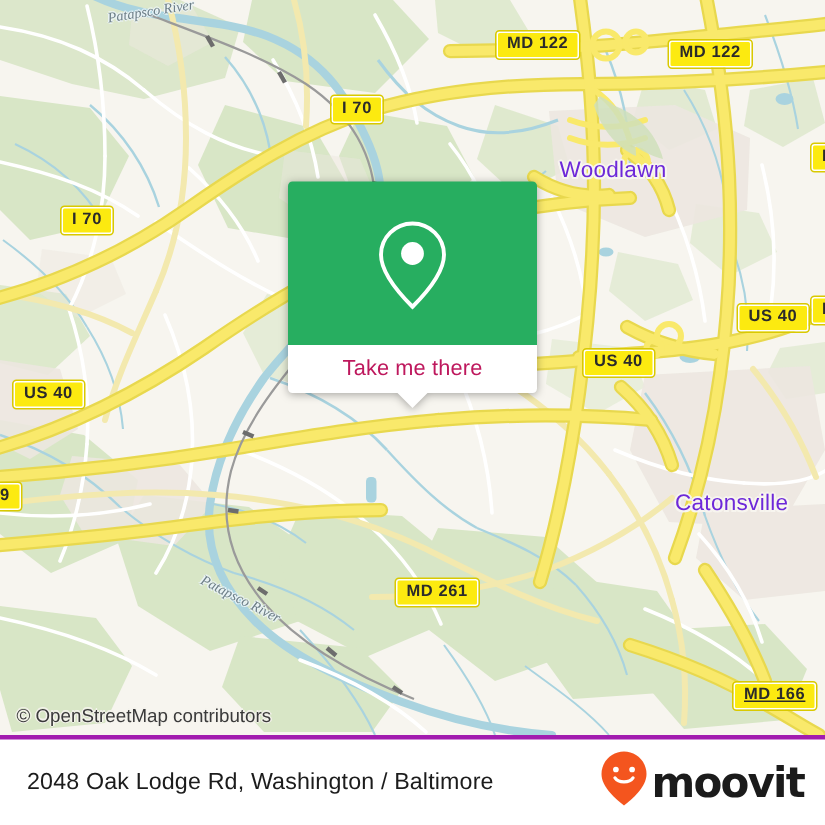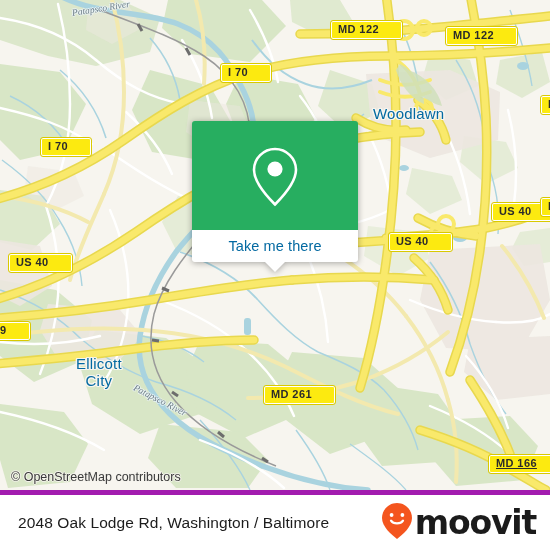--- a/index.html
+++ b/index.html
@@ -41,21 +41,21 @@
     font-weight: 400;
     letter-spacing: .2px;
     white-space: nowrap;
     text-shadow:
        1.4px 0 #f7f5ef, -1.4px 0 #f7f5ef, 0 1.4px #f7f5ef, 0 -1.4px #f7f5ef,
        1px 1px #f7f5ef, -1px 1px #f7f5ef, 1px -1px #f7f5ef, -1px -1px #f7f5ef;
     pointer-events: none;
   }
   .place-label.city {
     font-size: 15px;
-    color: #0369a1;
+    color: #6d28d9;
     text-align: center;
   }
   .place-label.city.two-line { line-height: 17px; }
 
   
   .water-label {
     position: absolute;
     color: #6c7d86;
     font-size: 9.5px;
     font-style: italic;
@@ -70,21 +70,21 @@
     position: absolute;
     background: #fcea10;
     border: 1.6px solid #ffffff;
     outline: 1px solid #d9c900;
     border-radius: 2px;
     color: #2b2b2b;
     font-size: 11px;
     font-weight: bold;
     font-family: "Liberation Sans", sans-serif;
     letter-spacing: .4px;
-    padding: 1px 22px 2px 6px;
+    padding: 1px 6px 2px 6px;
     line-height: 13px;
     white-space: nowrap;
     box-sizing: border-box;
     text-align: center;
   }
 
   
   #popup {
     position: absolute;
     left: 192px;
@@ -104,21 +104,21 @@
   #popup-action {
     position: relative;
     background: #ffffff;
     height: 32px;
     border-radius: 0 0 3px 3px;
     display: flex;
     align-items: center;
     justify-content: center;
   }
   #popup-action-label {
-    color: #0369a1;
+    color: #be185d;
     font-size: 14.5px;
     font-family: "Liberation Sans", sans-serif;
     letter-spacing: .1px;
   }
   #popup-tail {
     position: absolute;
     left: 50%;
     bottom: -10px;
     margin-left: -10px;
     width: 0; height: 0;
@@ -140,41 +140,41 @@
   }
 
   
   #footer {
     position: absolute;
     left: 0;
     top: 490px;
     width: 550px;
     height: 60px;
     background: #ffffff;
-    border-top: 5px solid #a21caf;
+    border-top: 3px solid #a21caf;
     display: flex;
     align-items: center;
     justify-content: space-between;
     box-sizing: border-box;
     padding: 0 14px 0 18px;
   }
   #footer-address {
     font-size: 15.5px;
     color: #1c1c1c;
     font-family: "Liberation Sans", sans-serif;
     letter-spacing: .1px;
     white-space: nowrap;
   }
   #brand {
     display: flex;
     align-items: center;
     gap: 2px;
   }
   #brand-wordmark {
-    font-size: 33px;
+    font-size: 28px;
     font-weight: bold;
     color: #1b1b1b;
     font-family: "DejaVu Sans", sans-serif;
     letter-spacing: -1.2px;
     line-height: 30px;
   }
 </style>
 </head>
 <body>
 
@@ -398,25 +398,22 @@
         </g>
 
       </g>
     </svg>
 
     <div class="water-label" style="left:72px; top:8px; transform:rotate(-9deg); transform-origin:left center;">Patapsco River</div>
     <div class="water-label" style="left:134px; top:382px; transform:rotate(27deg); transform-origin:left center;">Patapsco River</div>
 
     <div class="place-label city" style="left:373px; top:105px;">Woodlawn</div>
 
-
-    <div class="place-label city two-line" style="left:76px; top:355px; text-align:center;">
-      <div>Ellicott</div>
-      <div>City</div>
-    </div>
+    <div class="place-label city" style="left:450px; top:327px;">Catonsville</div>
+
 
     <div class="shield" style="left:221px; top:64px;">I 70</div>
     <div class="shield" style="left:331px; top:21px;">MD 122</div>
     <div class="shield" style="left:446px; top:27px;">MD 122</div>
     <div class="shield" style="left:41px;  top:138px;">I 70</div>
     <div class="shield" style="left:9px;   top:254px;">US 40</div>
     <div class="shield" style="left:389px; top:233px;">US 40</div>
     <div class="shield" style="left:492px; top:203px;">US 40</div>
     <div class="shield" style="left:264px; top:386px;">MD 261</div>
     <div class="shield" style="left:489px; top:455px;text-decoration:underline;">MD 166</div>

